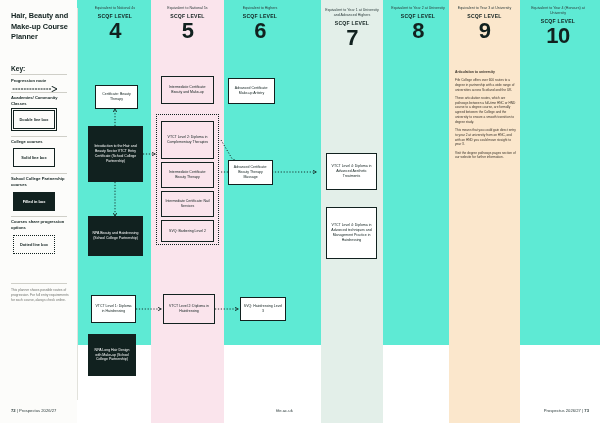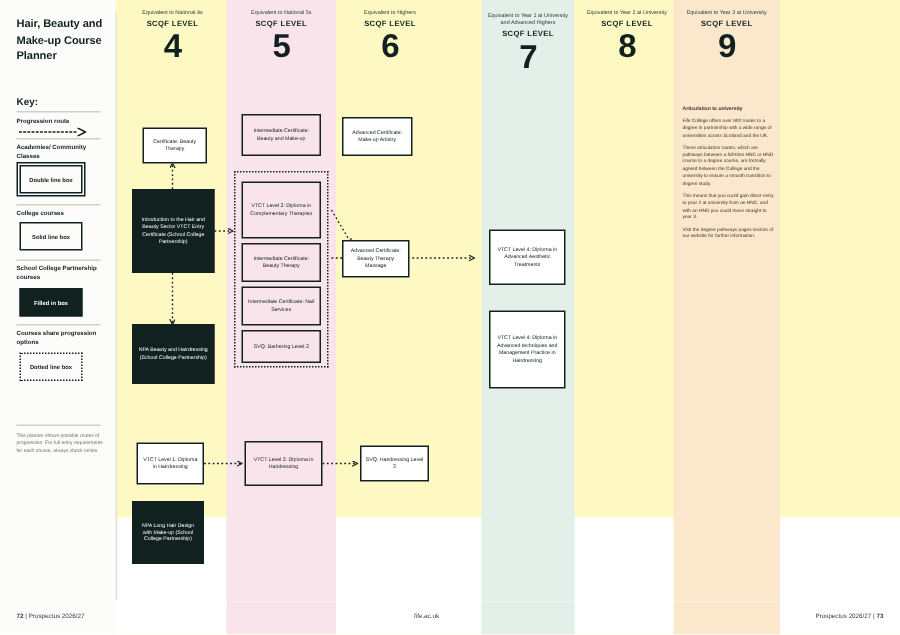--- a/index.html
+++ b/index.html
@@ -6,21 +6,21 @@
   html, body {
     width: 600px; height: 423px;
     background: #ffffff;
     font-family: "Liberation Sans", sans-serif;
     color: #1b2a2a;
     overflow: hidden;
   }
   #page {
     position: relative;
     width: 600px; height: 345px;
-    background: #fef9c3;
+    background: #5eead4;
   }
 
   
   .band { position: absolute; top: 0; height: 401px; }
   .band-l5 { left: 151px; width: 73px; background: #fae4ec; }
   .band-l7 { left: 321px; width: 62px; background: #e3efe9; }
   .band-l9 { left: 449px; width: 71px; background: #fbe7cc; }
   .band-key { left: 0px; width: 77px; background: #fcfcfa; }
 
   
@@ -215,20 +215,25 @@
   <div class="col-head" style="left:389px;width:58px;">
     <div class="col-sub">Equivalent to Year 2 at University</div>
     <div class="col-label">SCQF LEVEL</div>
     <div class="col-num">8</div>
   </div>
   <div class="col-head" style="left:452px;width:65px;">
     <div class="col-sub">Equivalent to Year 3 at University</div>
     <div class="col-label">SCQF LEVEL</div>
     <div class="col-num">9</div>
   </div>
+  <div class="col-head" style="left:524px;width:68px;">
+    <div class="col-sub">Equivalent to Year 4 (Honours) at University</div>
+    <div class="col-label">SCQF LEVEL</div>
+    <div class="col-num">10</div>
+  </div>
 
   <div class="group-dotted" style="left:156px;top:114px;width:63px;height:131px;"></div>
 
   <svg class="connectors">
     <defs>
       <marker id="ah" markerWidth="5" markerHeight="5" refX="3.6" refY="2.1" orient="auto">
         <path d="M0.3 0.2 L4 2.1 L0.3 4" fill="none" stroke="#11211f" stroke-width="0.9" stroke-linecap="round" stroke-linejoin="round"></path>
       </marker>
     </defs>
     <g stroke="#11211f" stroke-width="0.9" stroke-dasharray="1.2 1.7" fill="none" marker-end="url(#ah)">

